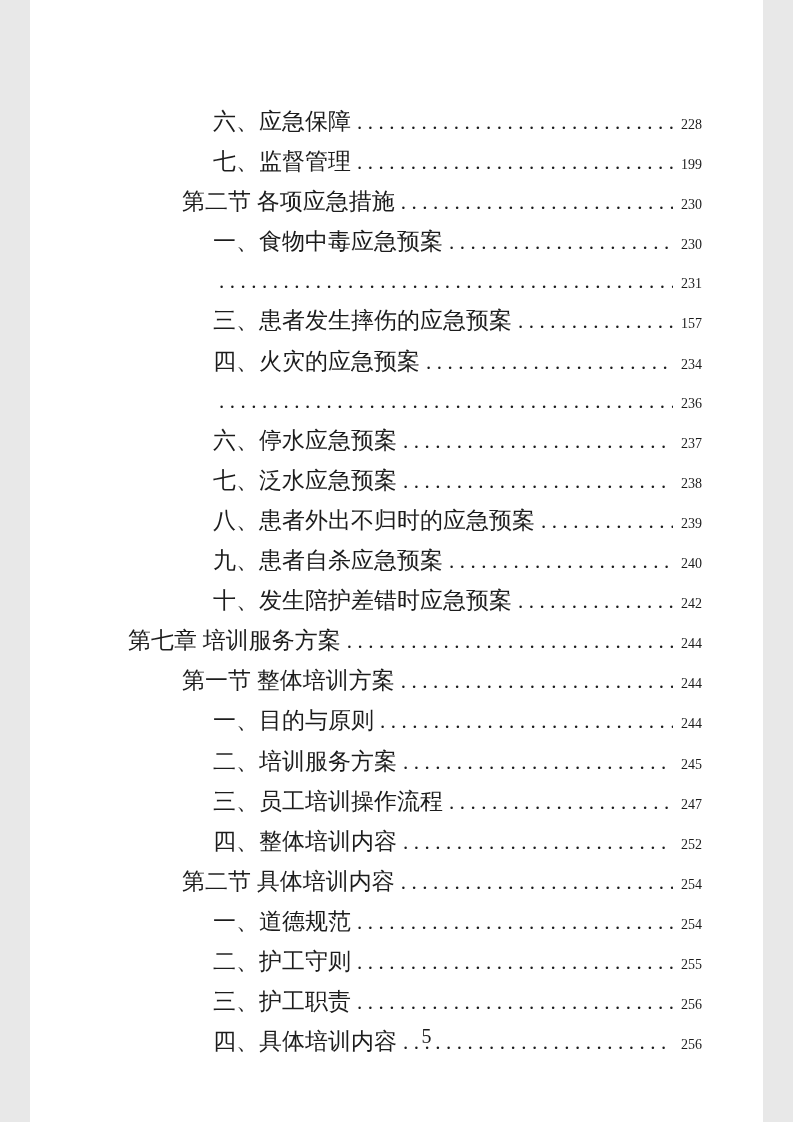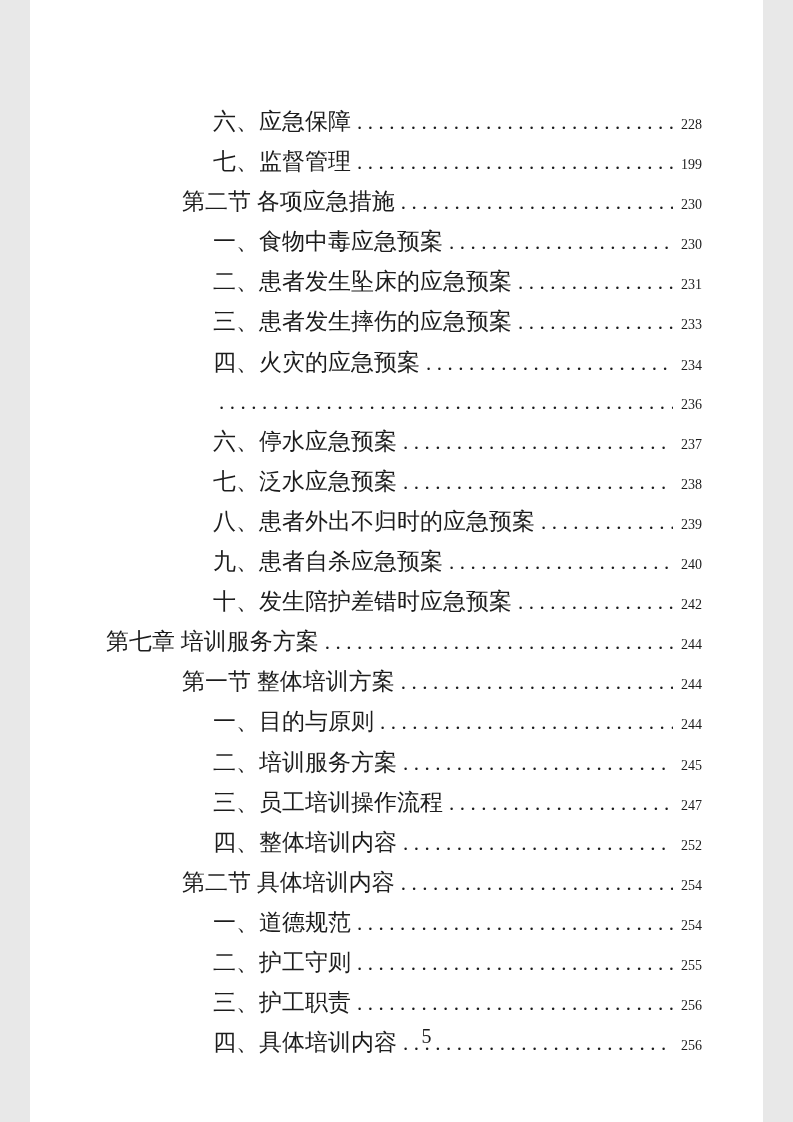--- a/index.html
+++ b/index.html
@@ -23,21 +23,21 @@
     left: 0;
     width: 672px; 
   }
   .toc-row {
     display: flex;
     align-items: baseline;
     line-height: 37.1px;
     font-size: 23px;
     white-space: nowrap;
   }
-  .toc-row.chapter { padding-left: 76px; }
+  .toc-row.chapter { padding-left: 98px; }
   .toc-row.section { padding-left: 152px; }
   .toc-row.item    { padding-left: 183px; }
   .toc-title {
     flex: 0 0 auto;
   }
   .dot-leader {
     flex: 1 1 auto;
     overflow: hidden;
     margin: 0 8px 0 6px;
     letter-spacing: 5.5px;
@@ -79,28 +79,27 @@
         <span class="toc-title">第二节 各项应急措施</span>
         <span class="dot-leader">................................................................................</span>
         <span class="toc-page">230</span>
       </div>
       <div class="toc-row item">
         <span class="toc-title">一、食物中毒应急预案</span>
         <span class="dot-leader">................................................................................</span>
         <span class="toc-page">230</span>
       </div>
       <div class="toc-row item">
-        <span class="toc-title">二、患者发生坠床的应急预案</span>
         <span class="dot-leader">................................................................................</span>
         <span class="toc-page">231</span>
       </div>
       <div class="toc-row item">
         <span class="toc-title">三、患者发生摔伤的应急预案</span>
         <span class="dot-leader">................................................................................</span>
-        <span class="toc-page">233</span>
+        <span class="toc-page">157</span>
       </div>
       <div class="toc-row item">
         <span class="toc-title">四、火灾的应急预案</span>
         <span class="dot-leader">................................................................................</span>
         <span class="toc-page">234</span>
       </div>
       <div class="toc-row item">
         <span class="dot-leader">................................................................................</span>
         <span class="toc-page">236</span>
       </div>

